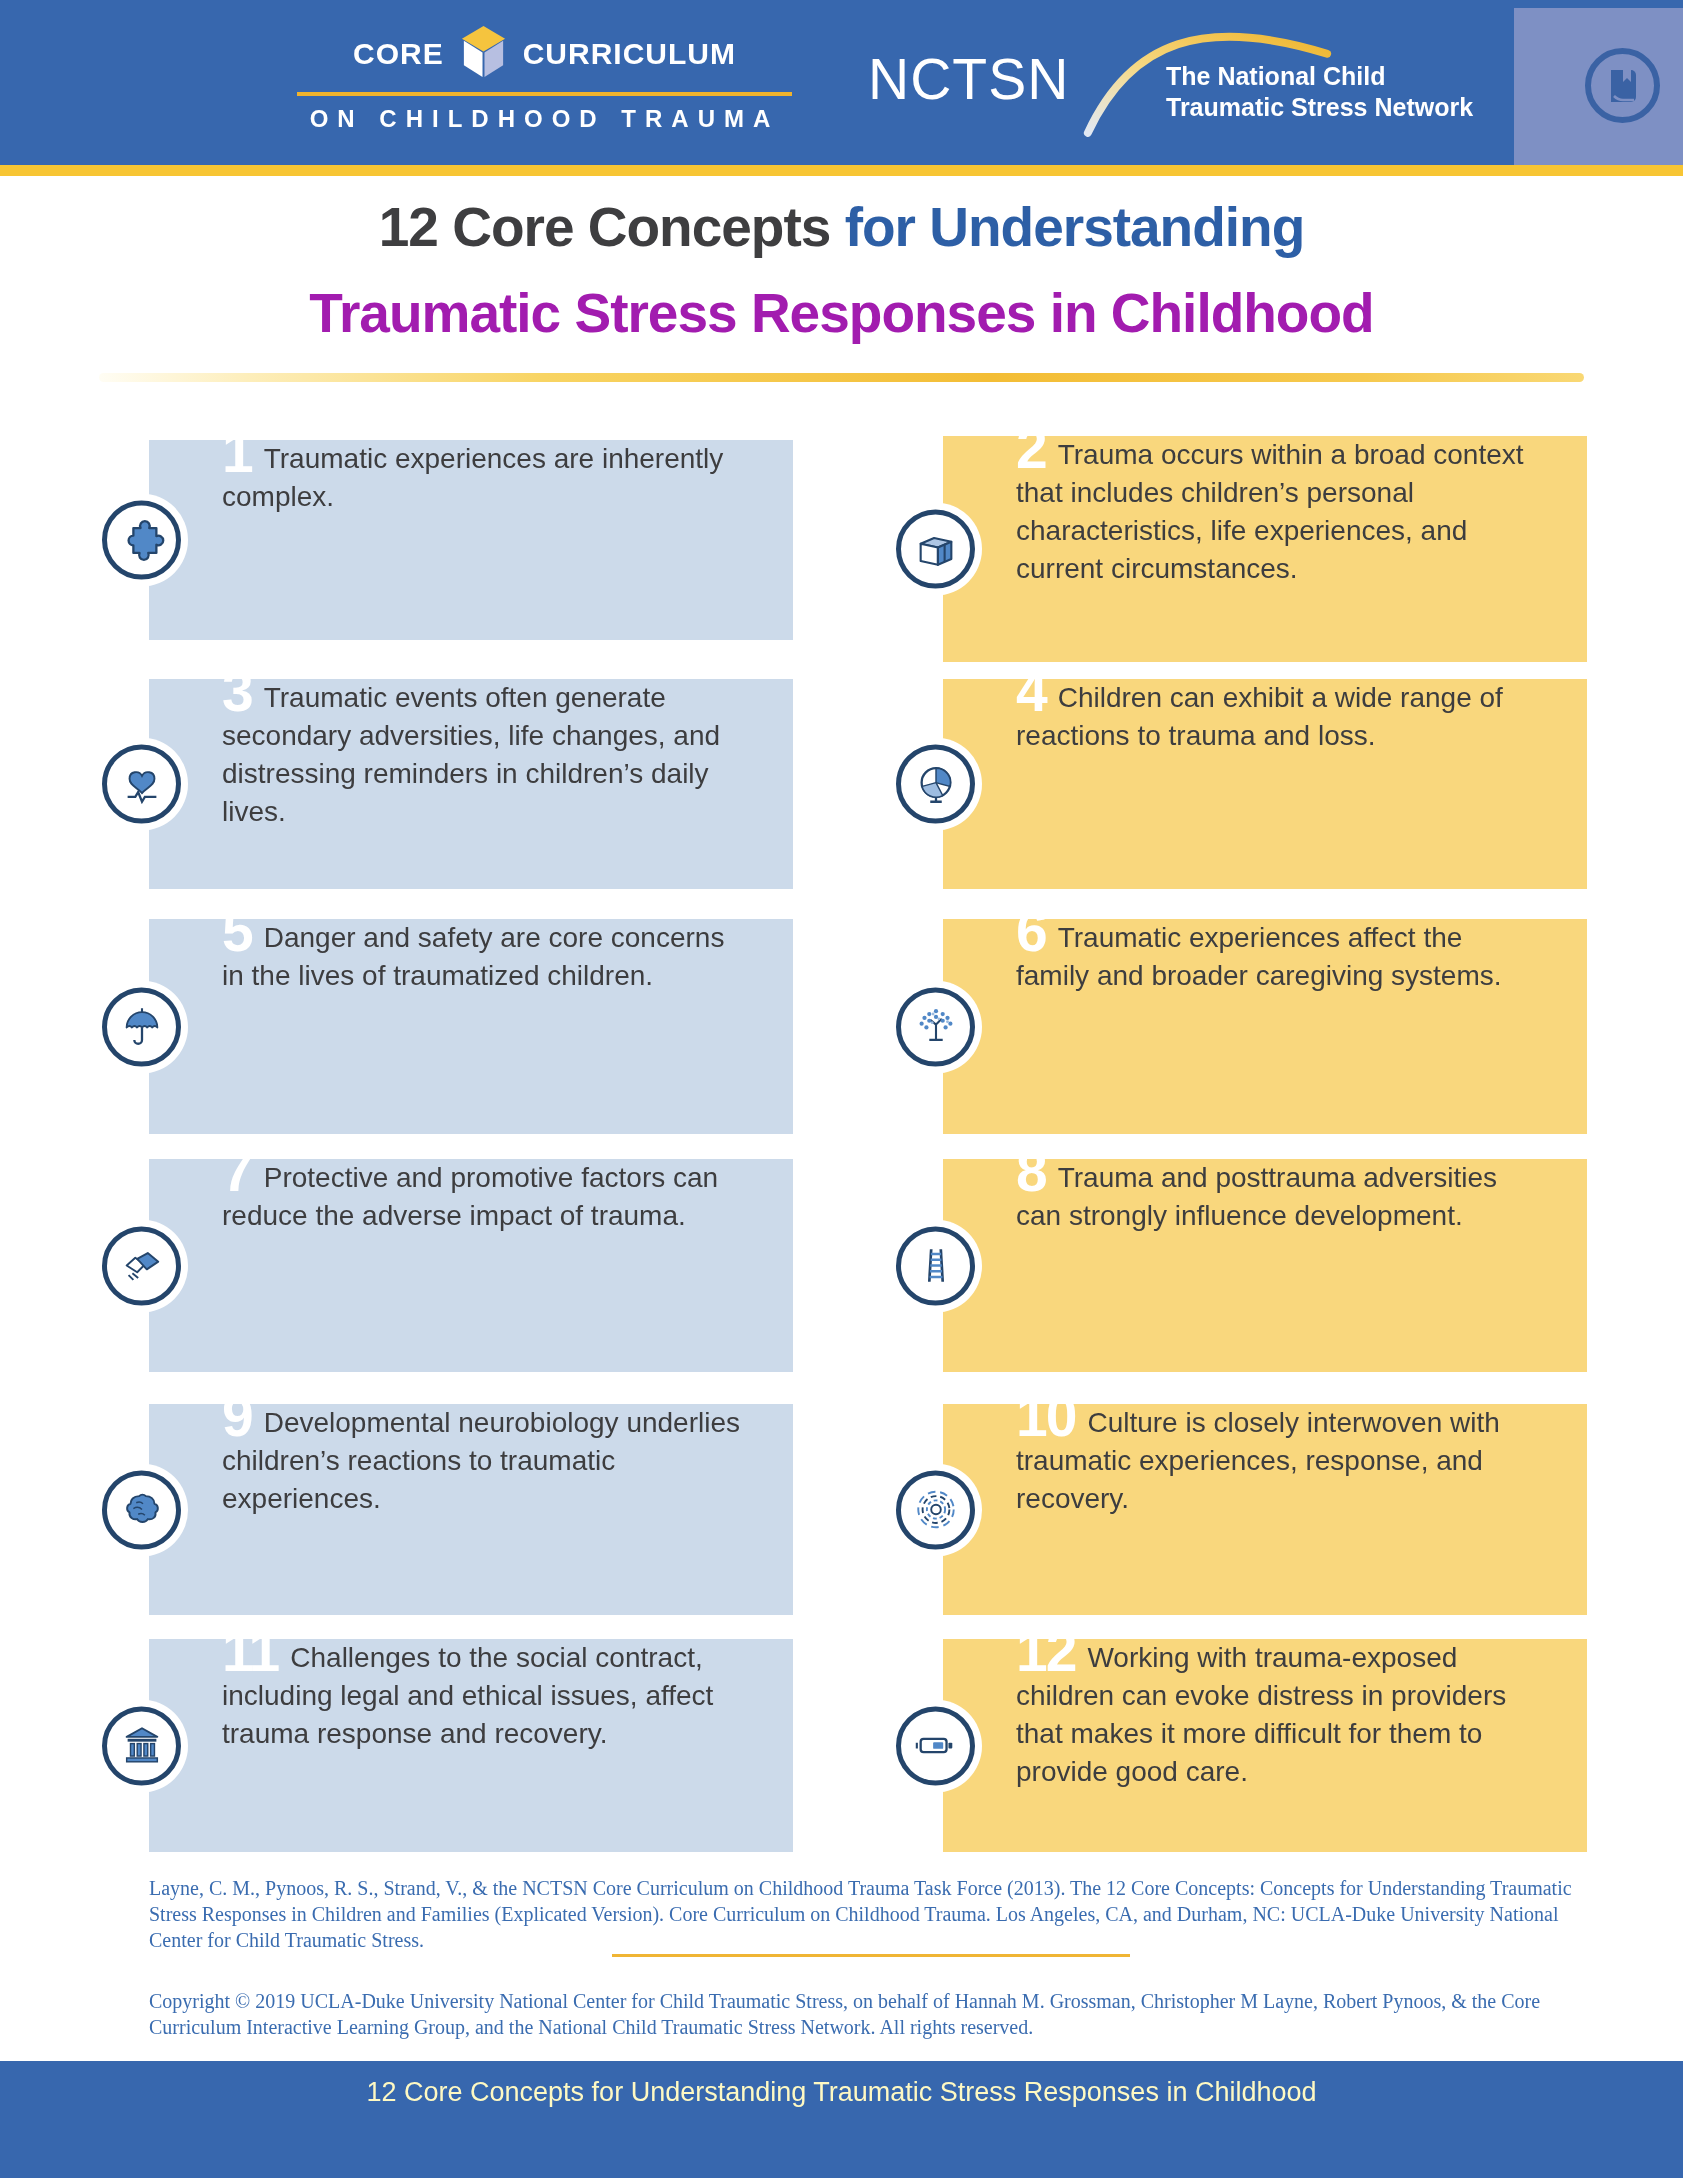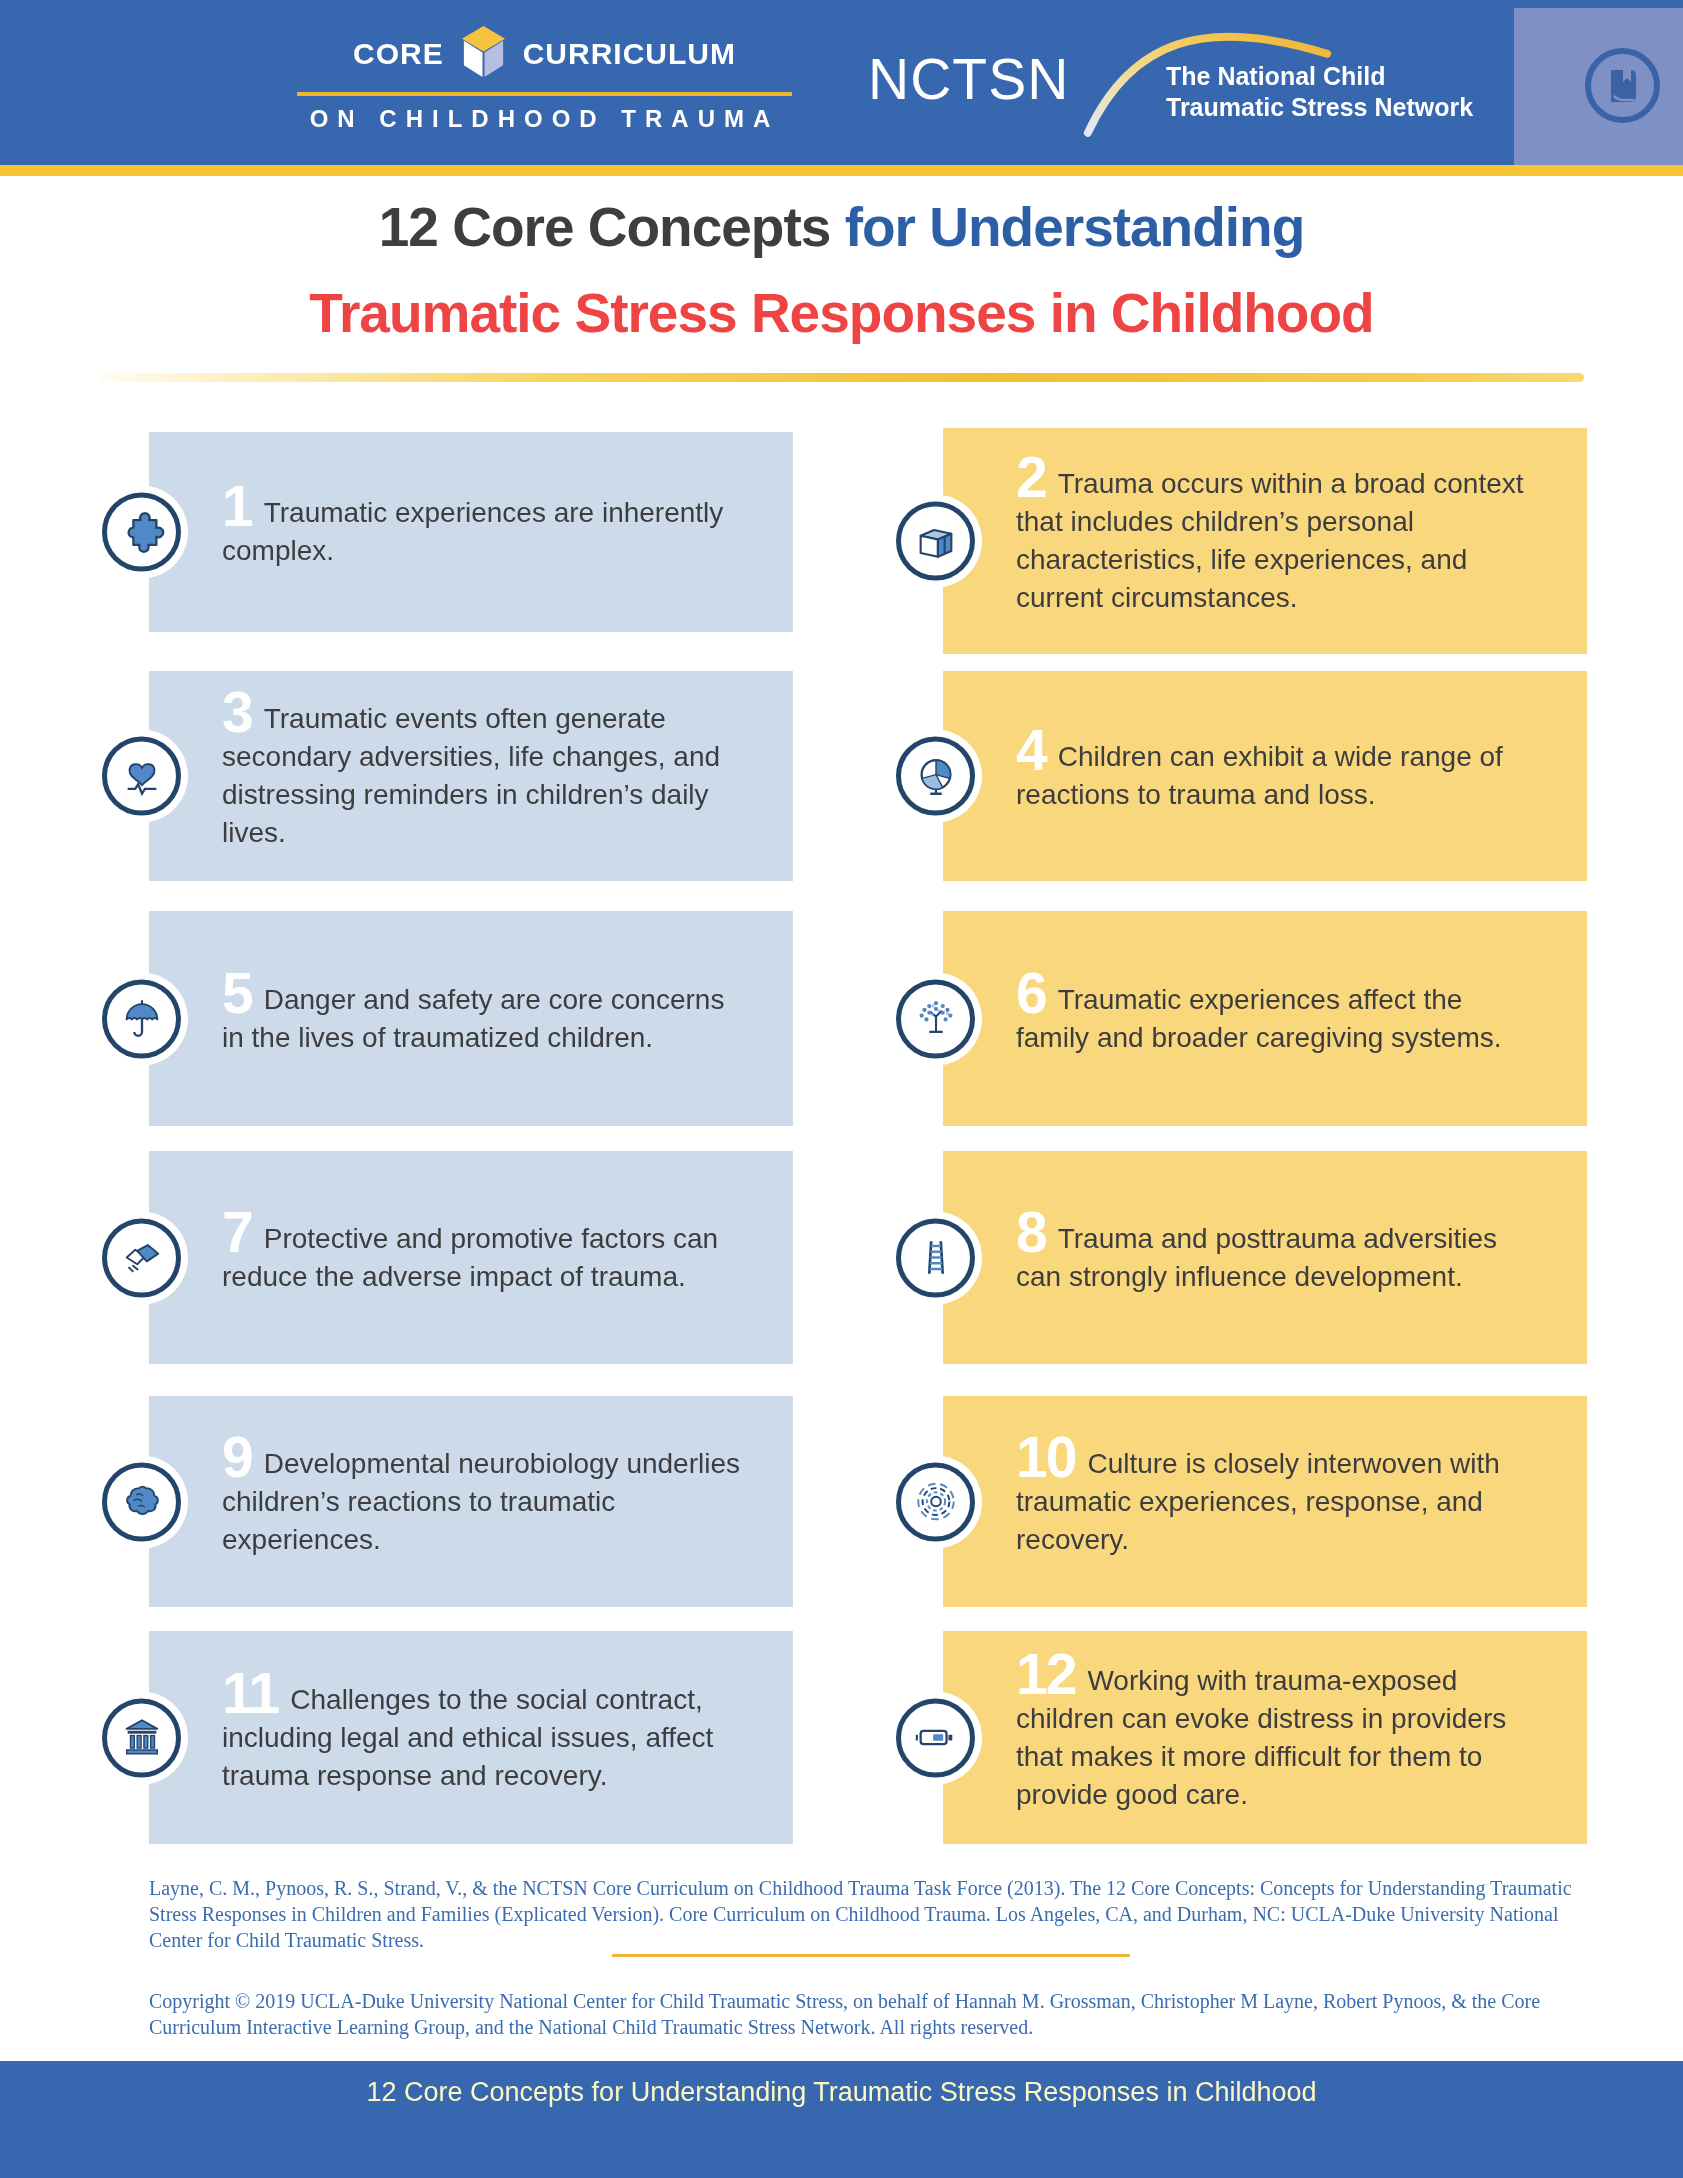--- a/index.html
+++ b/index.html
@@ -21,28 +21,28 @@
   .arc-svg{position:absolute;left:1074px;top:12px;}
 
   .book-box{position:absolute;left:1514px;top:8px;width:169px;height:157px;background:#7e90c4;}
   .book-ring{position:absolute;left:71px;top:40px;width:63px;height:63px;border:6px solid #3a62a4;
              border-radius:50%;display:flex;align-items:center;justify-content:center;}
 
   
   .title1{position:absolute;left:0;top:194px;width:1683px;text-align:center;
           font-size:55px;font-weight:bold;letter-spacing:-1px;line-height:67px;}
   .title2{position:absolute;left:0;top:280px;width:1683px;text-align:center;
-          font-size:55px;font-weight:bold;letter-spacing:-1px;line-height:67px;color:#ef4444;}
+          font-size:55px;font-weight:bold;letter-spacing:-1px;line-height:67px;color:#a21caf;}
   .t-dark{color:#3e3e40;}
   .t-blue{color:#2d5fa6;}
   .title-divider{position:absolute;left:99px;top:373px;width:1485px;height:9px;border-radius:5px;
      background:linear-gradient(90deg,#fffdf4 0%,#fdeebb 10%,#f8d463 30%,#f3bd35 60%,#f6c94e 85%,#f9d874 100%);}
 
   
-  .card{position:absolute;display:flex;align-items:center;}
+  .card{position:absolute;display:flex;margin-top:8px;}
   .card.blue{background:#ccdaea;}
   .card.yellow{background:#f9d77d;}
   .ct{margin:0;padding:0 51px 0 73px;font-size:28px;line-height:38px;color:#3d3d3f;}
   .num{font-size:57px;font-weight:bold;color:#fff;line-height:0;position:relative;top:4px;
        margin-right:12px;letter-spacing:-2px;}
   .ic{position:absolute;left:-47px;top:50%;transform:translateY(-50%);width:69px;height:69px;
       background:#fff;border:5px solid #24456b;border-radius:50%;box-shadow:0 0 0 7px #fff;
       display:flex;align-items:center;justify-content:center;}
 
   

